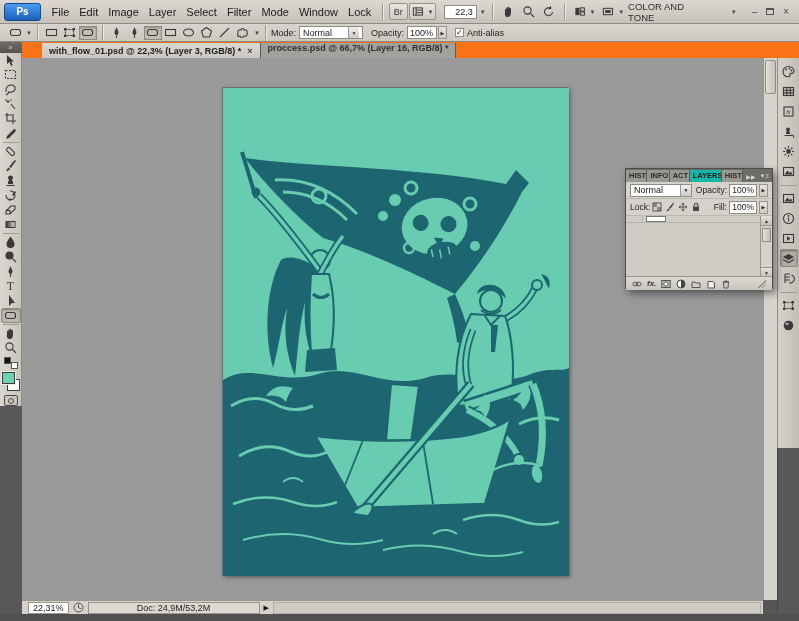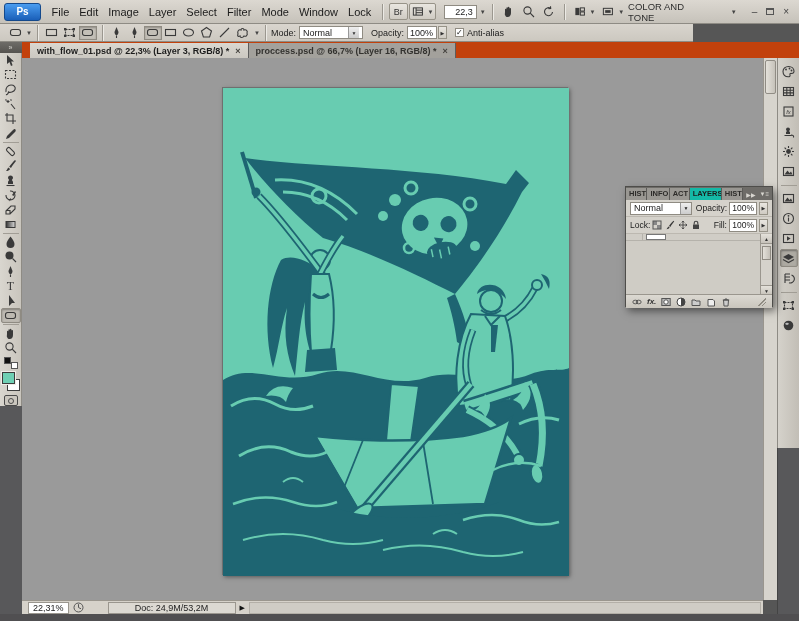--- a/index.html
+++ b/index.html
@@ -20,43 +20,43 @@
   .bar-btn.flat{border-color:transparent;background:transparent;}
   .dd{font-size:6px;color:#444;margin-left:2px;}
   .zoom-box{width:34px;height:14px;background:#fff;border:1px solid #8f8b82;font-size:9px;color:#222;
     display:flex;align-items:center;justify-content:flex-end;padding:0 3px;}
   .workspace{margin-left:auto;display:flex;align-items:center;gap:22px;font-size:9.5px;color:#2e2e2e;}
   .winbtns{display:flex;align-items:center;gap:9px;margin:0 6px 0 14px;color:#444;}
   .wb{font-size:10px;line-height:10px;cursor:default;}
   .wb-restore{width:8px;height:7px;border:1px solid #555;border-top-width:2px;}
 
   
-  .optionsbar{position:absolute;left:0;top:24px;width:693px;height:18px;
+  .optionsbar{position:absolute;left:0;top:24px;width:799px;height:18px;
     background:linear-gradient(#d9d5ce,#ccc8c0);border-bottom:1px solid #8e8b84;
     display:flex;align-items:center;padding:0 6px;font-size:9px;color:#222;}
   .opt-btn{width:18px;height:14px;border:1px solid transparent;display:flex;align-items:center;justify-content:center;}
   .opt-btn.pressed{border:1px solid #8f8b82;background:#c3bfb7;box-shadow:inset 0 1px 2px rgba(0,0,0,.25);}
   .opt-select{width:64px;height:13px;background:#fff;border:1px solid #8f8b82;display:flex;align-items:center;
     font-size:9px;padding:0 3px;justify-content:space-between;margin:0 8px 0 3px;}
   .opt-select .ddb{width:11px;height:11px;background:linear-gradient(#eee,#ccc);border-left:1px solid #999;
     display:flex;align-items:center;justify-content:center;font-size:5px;color:#333;}
   .opt-field{width:30px;height:13px;background:#fff;border:1px solid #8f8b82;font-size:9px;
     display:flex;align-items:center;justify-content:flex-end;padding:0 3px;margin:0 1px 0 3px;}
   .spin{width:9px;height:13px;background:linear-gradient(#e9e6e0,#cfcbc3);border:1px solid #979388;
     font-size:5px;display:flex;align-items:center;justify-content:center;color:#333;}
   .chk{width:9px;height:9px;background:#fff;border:1px solid #8f8b82;font-size:8px;line-height:8px;
     display:flex;align-items:center;justify-content:center;margin:0 3px 0 8px;color:#111;}
 
   
-  .tabrow{position:absolute;left:22px;top:42px;width:777px;height:16px;background:#c2410c;
-    display:flex;align-items:flex-end;padding-left:8px;}
+  .tabrow{position:absolute;left:22px;top:42px;width:777px;height:16px;background:#f97316;
+    display:flex;align-items:flex-end;padding-left:20px;}
   .dtab{height:15px;display:flex;align-items:center;gap:6px;padding:0 7px;font-size:9px;
     border-right:1px solid #5c5c5c;white-space:nowrap;}
   .dtab.active{background:linear-gradient(#dad7d0,#cbc8c1);color:#1c1c1c;font-weight:bold;}
-  .dtab.inactive{background:#a3a19c;color:#33322f;font-weight:bold;}
+  .dtab.inactive{background:#a3a19c;color:#33322f;font-weight:bold;flex-direction:column;}
   .tab-close{font-size:9px;color:#44423e;}
 
   
   .toolbox{position:absolute;left:0;top:42px;width:22px;height:364px;
     background:linear-gradient(90deg,#d9d6cf,#c9c5bd);border-right:1px solid #8e8b84;
     display:flex;flex-direction:column;align-items:center;}
   .tb-head{width:22px;height:11px;background:linear-gradient(#6e6c68,#55534f);color:#d8d6d0;
     font-size:7px;line-height:11px;text-align:center;}
   .tcell{width:20px;height:15px;display:flex;align-items:center;justify-content:center;}
   .tcell.pressed{background:#bdb9b1;border:1px solid #8f8b82;box-shadow:inset 0 1px 2px rgba(0,0,0,.3);border-radius:2px;}
@@ -77,37 +77,37 @@
   .canvas{position:absolute;left:200px;top:29px;width:346px;height:488px;border:1px solid #6f6f6f;
     box-shadow:2px 2px 4px rgba(50,50,50,.65);}
   .canvas svg{display:block;}
 
   
   .vscroll{position:absolute;left:763px;top:58px;width:14px;height:542px;background:#d7d4cd;border-left:1px solid #9a968e;}
   .vthumb{position:absolute;left:1px;top:2px;width:11px;height:34px;background:linear-gradient(90deg,#e4e1da,#c6c2ba);border:1px solid #908c84;border-radius:2px;}
   .statusbar{position:absolute;left:22px;top:600px;width:741px;height:14px;background:#d6d2ca;border-top:1px solid #9a968e;
     display:flex;align-items:center;font-size:9px;color:#222;padding-left:6px;gap:4px;}
   .st-box{height:12px;background:#fff;border:1px solid #9a968e;display:flex;align-items:center;padding:0 4px;}
-  .st-doc{width:128px;justify-content:center;background:#dcd9d2;margin-left:20px;}
+  .st-doc{width:172px;justify-content:center;background:#dcd9d2;}
   .st-arrow{font-size:7px;color:#111;}
   .st-track{flex:1;height:12px;background:#cfccc5;border:1px solid #b3afa7;margin-right:2px;}
 
   
   .dock{position:absolute;left:777px;top:58px;width:22px;height:390px;
     background:linear-gradient(90deg,#d5d2cb,#c2beb6);border-left:1px solid #8e8b84;
     display:flex;flex-direction:column;align-items:center;padding-top:4px;}
   .dcell{width:18px;height:18px;margin-bottom:2px;display:flex;align-items:center;justify-content:center;border-radius:2px;}
   .dcell.active{background:#aeaba3;box-shadow:inset 0 1px 2px rgba(0,0,0,.35);border:1px solid #8f8b82;}
   .ddiv{width:16px;height:1px;background:#a19d95;margin:3px 0;}
   .dicon{width:13px;height:13px;}
   .dockdark{position:absolute;left:777px;top:448px;width:22px;height:166px;background:#58585a;border-left:1px solid #444;}
   .bottomframe{position:absolute;left:0;top:614px;width:799px;height:7px;background:#504f51;}
 
   
-  .lpanel{position:absolute;left:625px;top:186px;width:148px;height:121px;border:1px solid #4e4d4a;
+  .lpanel{position:absolute;left:625px;top:168px;width:148px;height:121px;border:1px solid #4e4d4a;
     background:#d5d2cb;box-shadow:3px 4px 8px rgba(0,0,0,.5);font-size:9px;color:#222;}
   .lp-tabs{height:13px;background:#6e6c68;display:flex;align-items:flex-end;}
   .lp-tab{height:12px;line-height:12px;padding:0 3px;font-size:7.5px;font-weight:bold;color:#2c2b29;background:#999792;border-right:1px solid #5c5b58;white-space:nowrap;overflow:hidden;}
   .lp-tab.active{background:#14b8a6;color:#1c1c1c;}
   .lp-tabctl{margin-left:auto;display:flex;gap:4px;padding:0 3px;color:#d8d6d0;font-size:6px;align-items:center;height:12px;}
   .lp-row{height:17px;display:flex;align-items:center;padding:0 4px;gap:2px;border-bottom:1px solid #bcb8b0;}
   .lp-select{width:62px;height:13px;background:#fff;border:1px solid #8f8b82;display:flex;align-items:center;justify-content:space-between;font-size:9px;padding-left:3px;}
   .lp-select .ddb{width:11px;height:11px;background:linear-gradient(#eee,#ccc);border-left:1px solid #999;display:flex;align-items:center;justify-content:center;font-size:5px;}
   .lp-label{font-size:8.5px;color:#222;}
   .lp-field{width:28px;height:13px;background:#fff;border:1px solid #8f8b82;display:flex;align-items:center;justify-content:flex-end;padding:0 2px;font-size:8.5px;}

